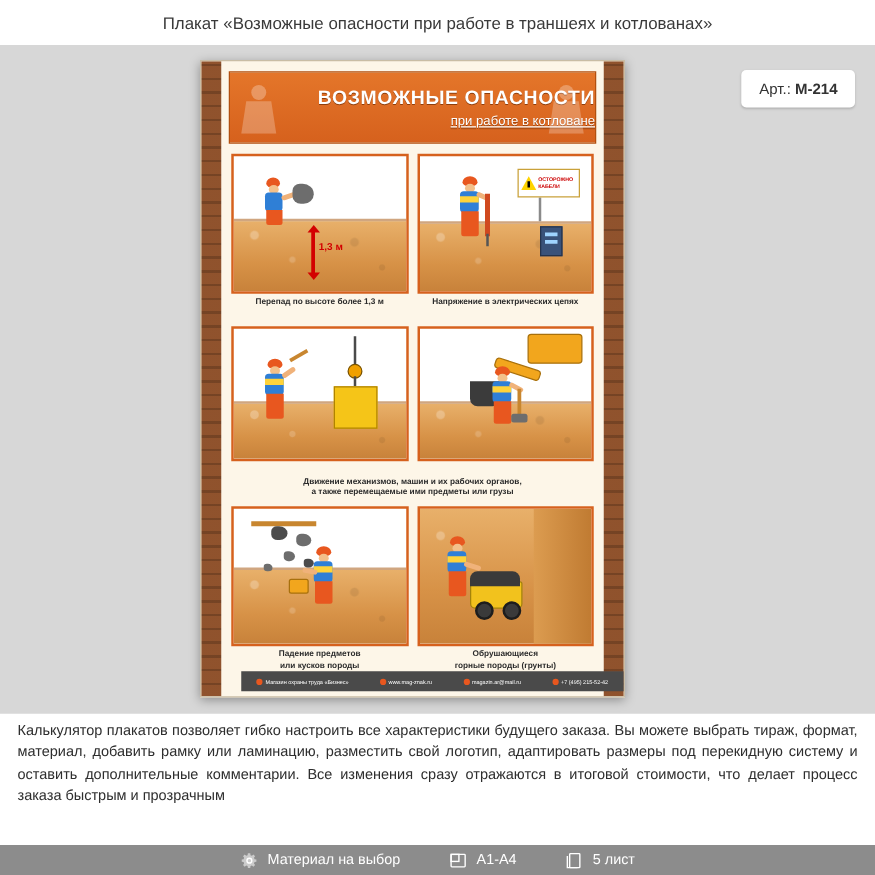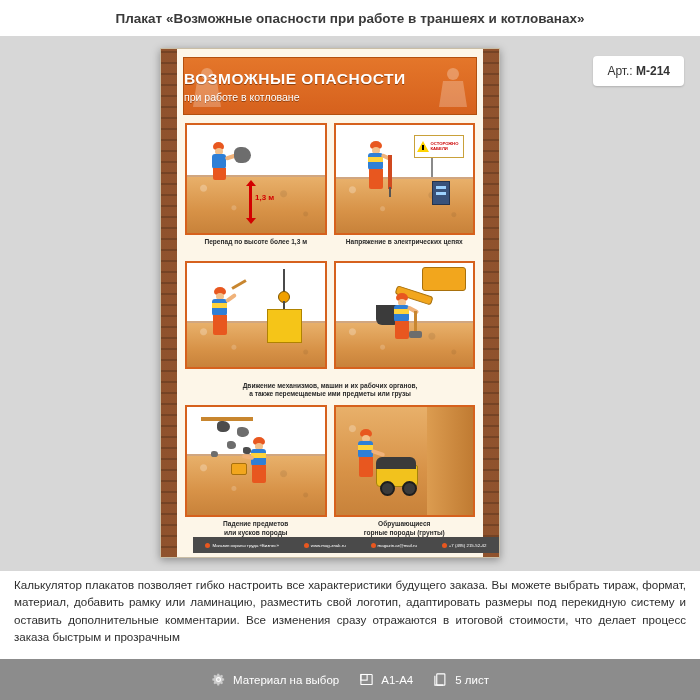--- a/index.html
+++ b/index.html
@@ -8,21 +8,21 @@
     background:#ffffff;
     font-family:"Liberation Sans", sans-serif;
     color:#2a2a2a;
     overflow:hidden;
     position:relative;
   }
   
   .page-title{
     position:absolute;top:0;left:0;width:700px;height:36px;
     display:flex;align-items:center;justify-content:center;
-    font-size:13.5px;color:#3a3a3a;font-weight:700;
+    font-size:13.5px;color:#3a3a3a;font-weight:400;
     border-bottom:1px solid #e6e6e6;
     background:#fff;
     text-align:center;
   }
   
   .stage{
     position:absolute;top:36px;left:0;width:700px;height:535px;
     background:#d7d7d7;
   }
   
@@ -54,28 +54,28 @@
   .brick.right{right:0;}
 
   .poster-inner{
     position:absolute;left:16px;top:0;width:306px;height:510px;
   }
   
   .title-band{
     position:relative;margin:8px 6px 0 6px;height:56px;
     background:linear-gradient(180deg,#e4762a 0%,#d6611d 100%);
     border:1px solid #b2500f;
-    display:flex;flex-direction:column;align-items:flex-start;justify-content:center;
+    display:flex;flex-direction:column;align-items:flex-end;justify-content:center;
   }
   .title-main{
     color:#fff;font-weight:700;font-size:15.5px;letter-spacing:.5px;
     text-shadow:0 1px 0 #8d3d0c;
   }
   .title-sub{
-    color:#fff;font-size:10.5px;margin-top:3px;text-shadow:0 1px 0 #8d3d0c;
+    color:#fff;font-size:10.5px;margin-top:3px;text-shadow:0 1px 0 #8d3d0c;text-decoration:underline;
   }
   .worker-badge{
     position:absolute;top:7px;width:34px;height:42px;opacity:.55;
   }
   .worker-badge.l{left:6px;}
   .worker-badge.r{right:6px;}
 
   
   .grid{
     margin:8px 8px 0 8px;
@@ -171,23 +171,23 @@
   }
   .pf-item{display:flex;align-items:center;gap:2px;white-space:nowrap;}
   .pf-dot{width:5px;height:5px;border-radius:50%;background:#e8571f;flex:none;}
   
   .desc{
     position:absolute;top:576px;left:14px;width:672px;
     font-size:11.6px;line-height:1.5;color:#2e2e2e;text-align:justify;
   }
   
   .bottombar{
-    position:absolute;left:0;bottom:0;width:700px;height:41px;
+    position:absolute;left:0;bottom:0;width:700px;height:24px;
     background:#8c8c8c;color:#fff;
-    display:flex;align-items:center;justify-content:center;gap:20px;
+    display:flex;align-items:center;justify-content:center;gap:39px;
     font-size:11.5px;
   }
   .bb-item{display:flex;align-items:center;gap:7px;}
   .bb-icon{width:15px;height:15px;flex:none;}
 </style>
 </head>
 <body>
 
 <div class="page-title">Плакат «Возможные опасности при работе в траншеях и котлованах»</div>
 

